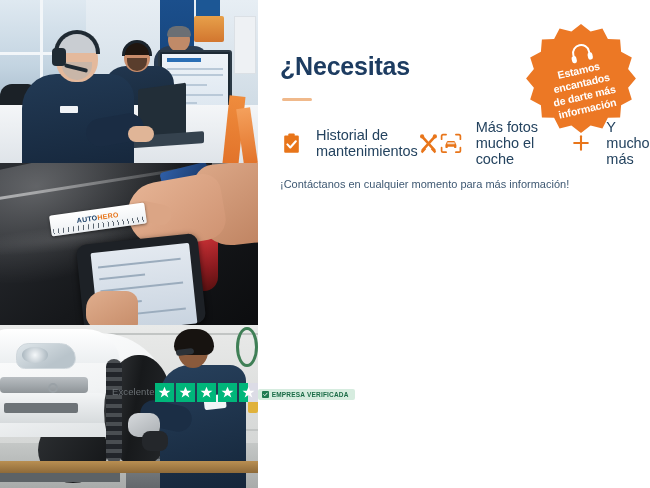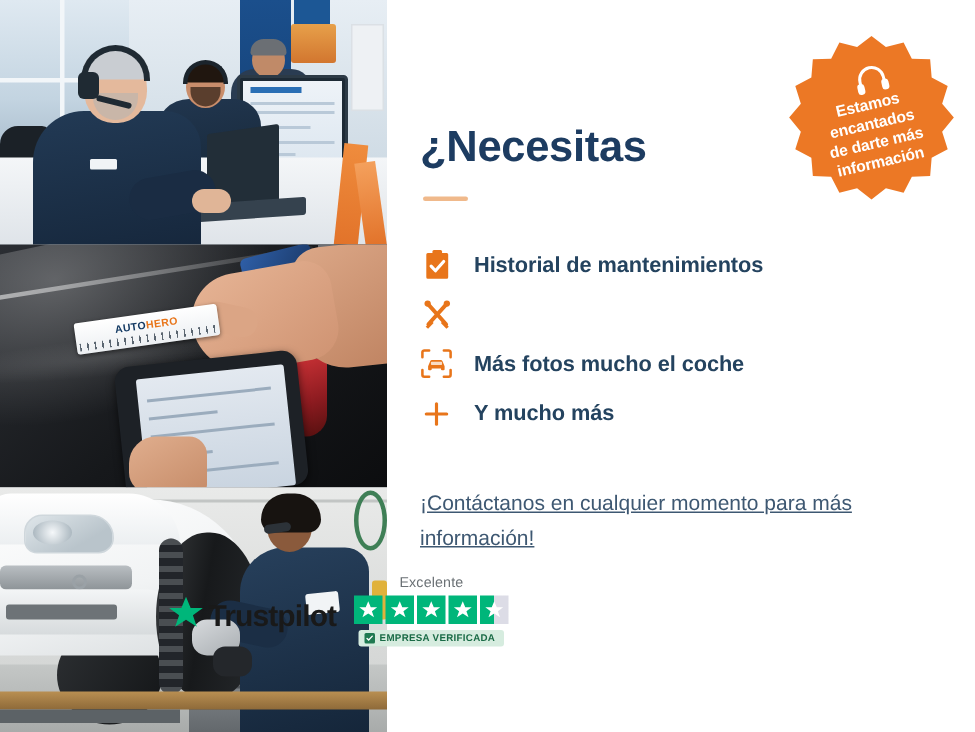--- a/index.html
+++ b/index.html
@@ -378,27 +378,26 @@
 
   
   .content {
     position:absolute; left:258px; top:0;
     width:392px; height:488px;
     background:#ffffff;
     padding:52px 0 0 22px;
   }
 
   .headline {
-    font-size:29px;
+    font-size:25px;
     line-height:1.18;
     font-weight:bold;
     color:#1d3c61;
     letter-spacing:-.2px;
     max-width:230px;
-    margin-top:29px;
   }
   .divider {
     width:30px; height:3px;
     background:#f0b98b;
     margin:16px 0 0 2px;
     border-radius:2px;
   }
 
   
   .badge {
@@ -418,61 +417,60 @@
     line-height:1.22; white-space:nowrap; letter-spacing:-.1px;
   }
   .badge-headset {
     position:absolute; left:50%; top:20px;
     transform:translateX(-50%) rotate(-13deg);
   }
 
   
   .features {
     margin-top:26px;
-    display:flex; flex-direction:column;font-weight:bold;
+    display:flex; flex-direction:row;
   }
   .feature {
     display:flex; align-items:center;
     height:33px;
     gap:14px;
   }
   .feature-icon {
     width:22px; min-width:22px; height:22px;
     display:flex; align-items:center; justify-content:center;
   }
   .feature-label {
     font-size:14.5px;
     color:#24435f;
     letter-spacing:-.05px;
   }
 
   
   .para {
-    margin-top:32px;
-    font-size:14px;
+    margin-top:16px;
+    font-size:11px;
     line-height:1.62;
     color:#3e5872;
     max-width:352px;
-    text-decoration:underline;
   }
 
   
   .tp-block {
     position:absolute; left:112px; top:383px;
     display:flex; align-items:flex-start; gap:12px;
   }
   .tp-logo {
     display:flex; align-items:center; gap:3px;
     margin-top:14px;
   }
   .tp-logo-text {
     font-size:20px; font-weight:bold; color:#191919;
     letter-spacing:-.6px;
   }
-  .tp-right { display:flex; flex-direction:column; align-items:center; }
+  .tp-right { display:flex; align-items:center; }
   .tp-excelente {
     font-size:9.5px; color:#6b7175; margin-bottom:3px; letter-spacing:.1px;
   }
   .tp-stars { display:flex; gap:2px; }
   .tp-star {
     width:19px; height:19px;
     background:#00b67a;
     display:flex; align-items:center; justify-content:center;
   }
   .tp-star.half {
@@ -702,28 +700,20 @@
     </span>
     <div class="badge-text">
       <span>Estamos</span>
       <span>encantados</span>
       <span>de darte más</span>
       <span>información</span>
     </div>
   </div>
 
   <div class="tp-block">
-    <div class="tp-logo">
-      <span>
-        <svg width="24" height="23" viewBox="0 0 24 23">
-          <path d="M12 .8 L15.1 8.3 L23.2 8.3 L16.6 13.1 L19.2 20.8 L12 16.1 L4.8 20.8 L7.4 13.1 L0.8 8.3 L8.9 8.3 Z" fill="#00b67a"></path>
-        </svg>
-      </span>
-      <span class="tp-logo-text">Trustpilot</span>
-    </div>
     <div class="tp-right">
       <span class="tp-excelente">Excelente</span>
       <div class="tp-stars">
         <span class="tp-star">
           <svg width="13" height="13" viewBox="0 0 24 23">
               <path d="M12 1 L15.1 8.4 L23 8.4 L16.5 13.2 L19.1 20.6 L12 16 L4.9 20.6 L7.5 13.2 L1 8.4 L8.9 8.4 Z" fill="#ffffff"></path>
             </svg>
         </span>
         <span class="tp-star">
           <svg width="13" height="13" viewBox="0 0 24 23">

